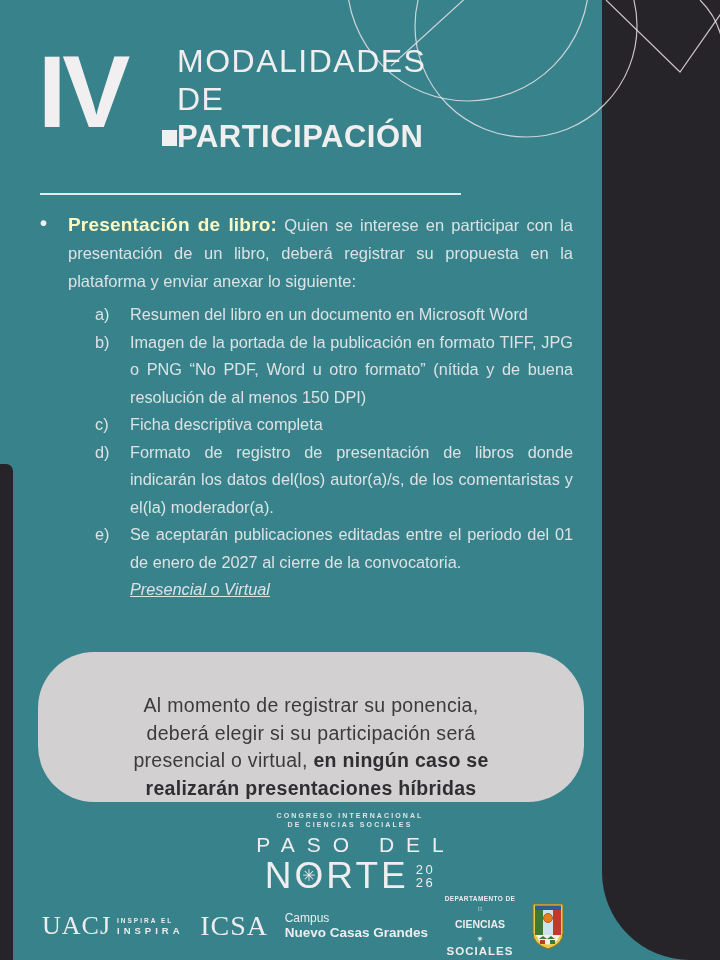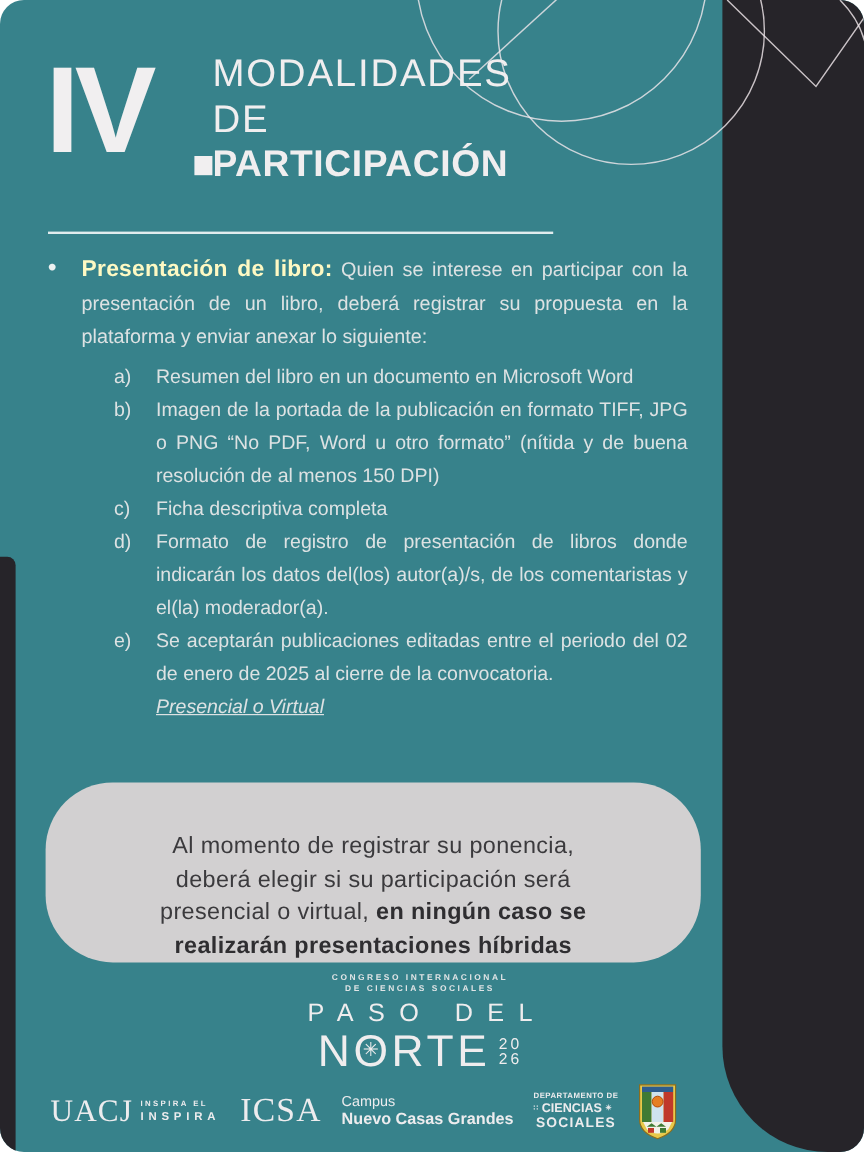--- a/index.html
+++ b/index.html
@@ -1,20 +1,19 @@
 <!DOCTYPE html>
 <html><head>
 <meta charset="utf-8">
 <style>
   html,body{margin:0;padding:0;}
   .page{
     position:relative; width:720px; height:960px; overflow:hidden;
     background:#37828B;
     font-family:"Liberation Sans", sans-serif;
-    border-radius:20px;
     -webkit-font-smoothing:antialiased;
   }
   
   .right-band{
     position:absolute; top:0; right:0; width:118px; height:960px;
     background:#262429; border-bottom-left-radius:88px; z-index:1;
   }
   .left-bar{
     position:absolute; left:0; top:464px; width:13px; height:496px;
     background:#262429; border-top-right-radius:7px; z-index:2;
@@ -95,21 +94,21 @@
   .uacj{display:flex; align-items:flex-end; gap:6px;}
   .uacj-word{font-family:"Liberation Serif", serif; font-size:26px; line-height:26px; letter-spacing:1px;}
   .uacj-tag{padding-bottom:3px;}
   .uacj-tag .t1{font-size:6.5px; letter-spacing:2px; font-weight:600; line-height:8px;}
   .uacj-tag .t2{font-size:9.5px; letter-spacing:4px; font-weight:700; line-height:11px;}
   .icsa{font-family:"Liberation Serif", serif; font-size:28px; letter-spacing:1px;}
   .campus .c1{font-size:12px; line-height:14px; font-weight:400;}
   .campus .c2{font-size:13.5px; line-height:16px; font-weight:700;}
   .dept{text-align:center;}
   .dept .d1{font-size:6.5px; line-height:8px; font-weight:700; letter-spacing:0.4px;}
-  .dept .d2{font-size:10.5px; line-height:12px; font-weight:700; display:flex; align-items:center; gap:3px;}
+  .dept .d2{font-size:10.5px; line-height:12px; font-weight:700; display:flex; align-items:center; justify-content:center; gap:3px;flex-direction:column;}
   .dept .d2 .decor{font-size:6px; letter-spacing:0;}
   .dept .d3{font-size:11.5px; line-height:12px; font-weight:700; letter-spacing:1px;}
 </style>
 </head>
 <body>
 
 <div class="page">
 
   <div class="right-band"></div>
 
@@ -163,21 +162,21 @@
       </div>
       <div class="abc-row">
         <span class="abc-marker">d)</span>
         <div class="abc-text">
           <p>Formato de registro de presentación de libros donde indicarán los datos del(los) autor(a)/s, de los comentaristas y el(la) moderador(a).</p>
         </div>
       </div>
       <div class="abc-row">
         <span class="abc-marker">e)</span>
         <div class="abc-text">
-          <p>Se aceptarán publicaciones editadas entre el periodo del 02 de enero de 2025 al cierre de la convocatoria.</p>
+          <p>Se aceptarán publicaciones editadas entre el periodo del 01 de enero de 2027 al cierre de la convocatoria.</p>
           <div class="abc-suffix">Presencial o Virtual</div>
         </div>
       </div>
     </div>
 
   <div class="notice">
     <p>
       <span>Al momento de registrar su ponencia, deberá elegir si su participación será presencial o virtual, </span><strong>en ningún caso se realizarán presentaciones híbridas</strong>
     </p>
   </div>

